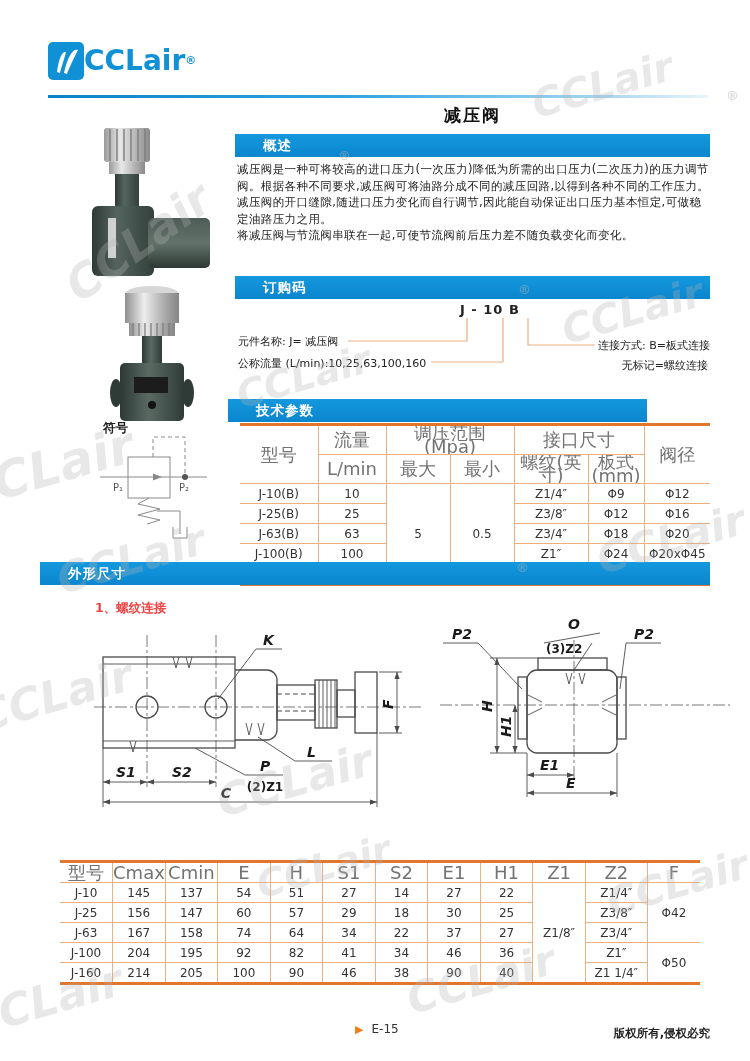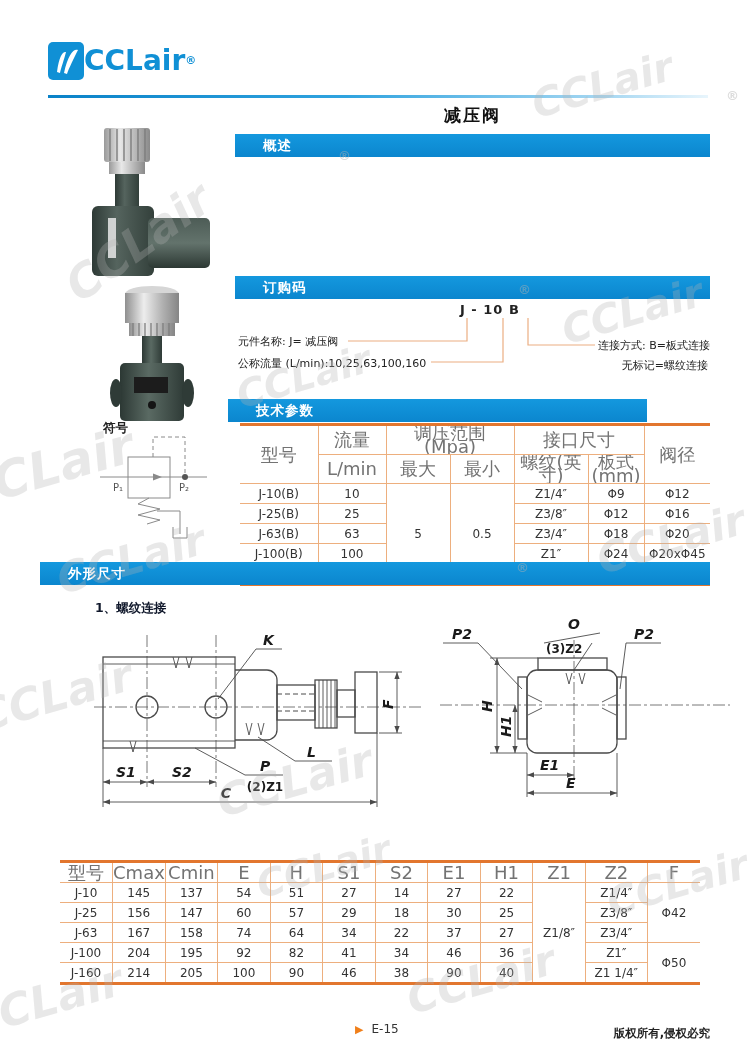--- a/index.html
+++ b/index.html
@@ -33,21 +33,21 @@
   .order-svg{position:absolute;left:0;top:0;}
   
   .tbl-wrap{position:absolute;border-top:3px solid #E2762E;border-bottom:3px solid #E2762E;
       background:#fff;z-index:2;}
   table.dt{border-collapse:collapse;width:100%;table-layout:fixed;
       border-left:hidden;border-right:hidden;border-top:hidden;border-bottom:hidden;}
   table.dt th,table.dt td{border:1px solid #EDAF7E;font-weight:normal;font-size:12px;
       color:#333;text-align:center;padding:0;height:19px;line-height:14px;overflow:hidden;}
   table.dt th{font-size:18px;color:#737373;}
   
-  .sub-head{position:absolute;left:95px;top:600px;font-size:12.5px;font-weight:bold;color:#0f172a;z-index:2;}
+  .sub-head{position:absolute;left:95px;top:600px;font-size:12.5px;font-weight:bold;color:#ef4444;z-index:2;}
   .sym-label{position:absolute;left:103px;top:420px;font-size:12.5px;font-weight:bold;color:#222;z-index:2;}
   svg{position:absolute;z-index:2;}
   .dln{stroke:#4a4a4a;stroke-width:1.3;fill:none;}
   .dthin{stroke:#4a4a4a;stroke-width:0.9;fill:none;}
   .cdash{stroke:#555;stroke-width:0.8;stroke-dasharray:12 3 3 3;fill:none;}
   .hdash{stroke:#4a4a4a;stroke-width:1;stroke-dasharray:5 3;fill:none;}
   .dim{stroke:#4a4a4a;stroke-width:0.9;fill:none;}
   .gsym{stroke:#8a8a8a;stroke-width:1;fill:none;}
   .gdash{stroke:#8a8a8a;stroke-width:1;stroke-dasharray:4 3;fill:none;}
   text.dlabel{font:bold italic 14px "DejaVu Sans",sans-serif;fill:#1a1a1a;}
@@ -172,20 +172,25 @@
     <path d="M58 25 V 5 H 90 V 42" class="gdash"></path>
     <circle cx="90" cy="45" r="3" fill="#555"></circle>
     <text x="23" y="59" text-anchor="middle" class="slabel">P₁</text>
     <text x="89" y="59" text-anchor="middle" class="slabel">P₂</text>
     <polyline points="54,66 43,72 65,77 43,83 65,88 52,92" class="gsym"></polyline>
     <polyline points="62,79 85,79 85,102" class="gsym"></polyline>
     <path d="M78 95 V 106 H 92 V 95" class="gsym"></path>
   </svg>
 
   <div class="bar" style="left:235px;top:134px;width:475px;">概述</div>
+  <div class="overview-text">
+    <p>减压阀是一种可将较高的进口压力(一次压力)降低为所需的出口压力(二次压力)的压力调节阀。根据各种不同要求,减压阀可将油路分成不同的减压回路,以得到各种不同的工作压力。</p>
+    <p>减压阀的开口缝隙,随进口压力变化而自行调节,因此能自动保证出口压力基本恒定,可做稳定油路压力之用。</p>
+    <p>将减压阀与节流阀串联在一起,可使节流阀前后压力差不随负载变化而变化。</p>
+  </div>
 
   <div class="bar" style="left:235px;top:276px;width:475px;">订购码</div>
   <div class="order-wrap">
     <svg class="order-svg" width="475" height="95" viewBox="0 0 475 95">
       <g stroke="#EBAE82" stroke-width="1.2" fill="none">
         <polyline points="232,18 232,41 113,41"></polyline>
         <polyline points="268,18 268,62 196,62"></polyline>
         <polyline points="293,18 293,45 360,45"></polyline>
       </g>
     </svg>

